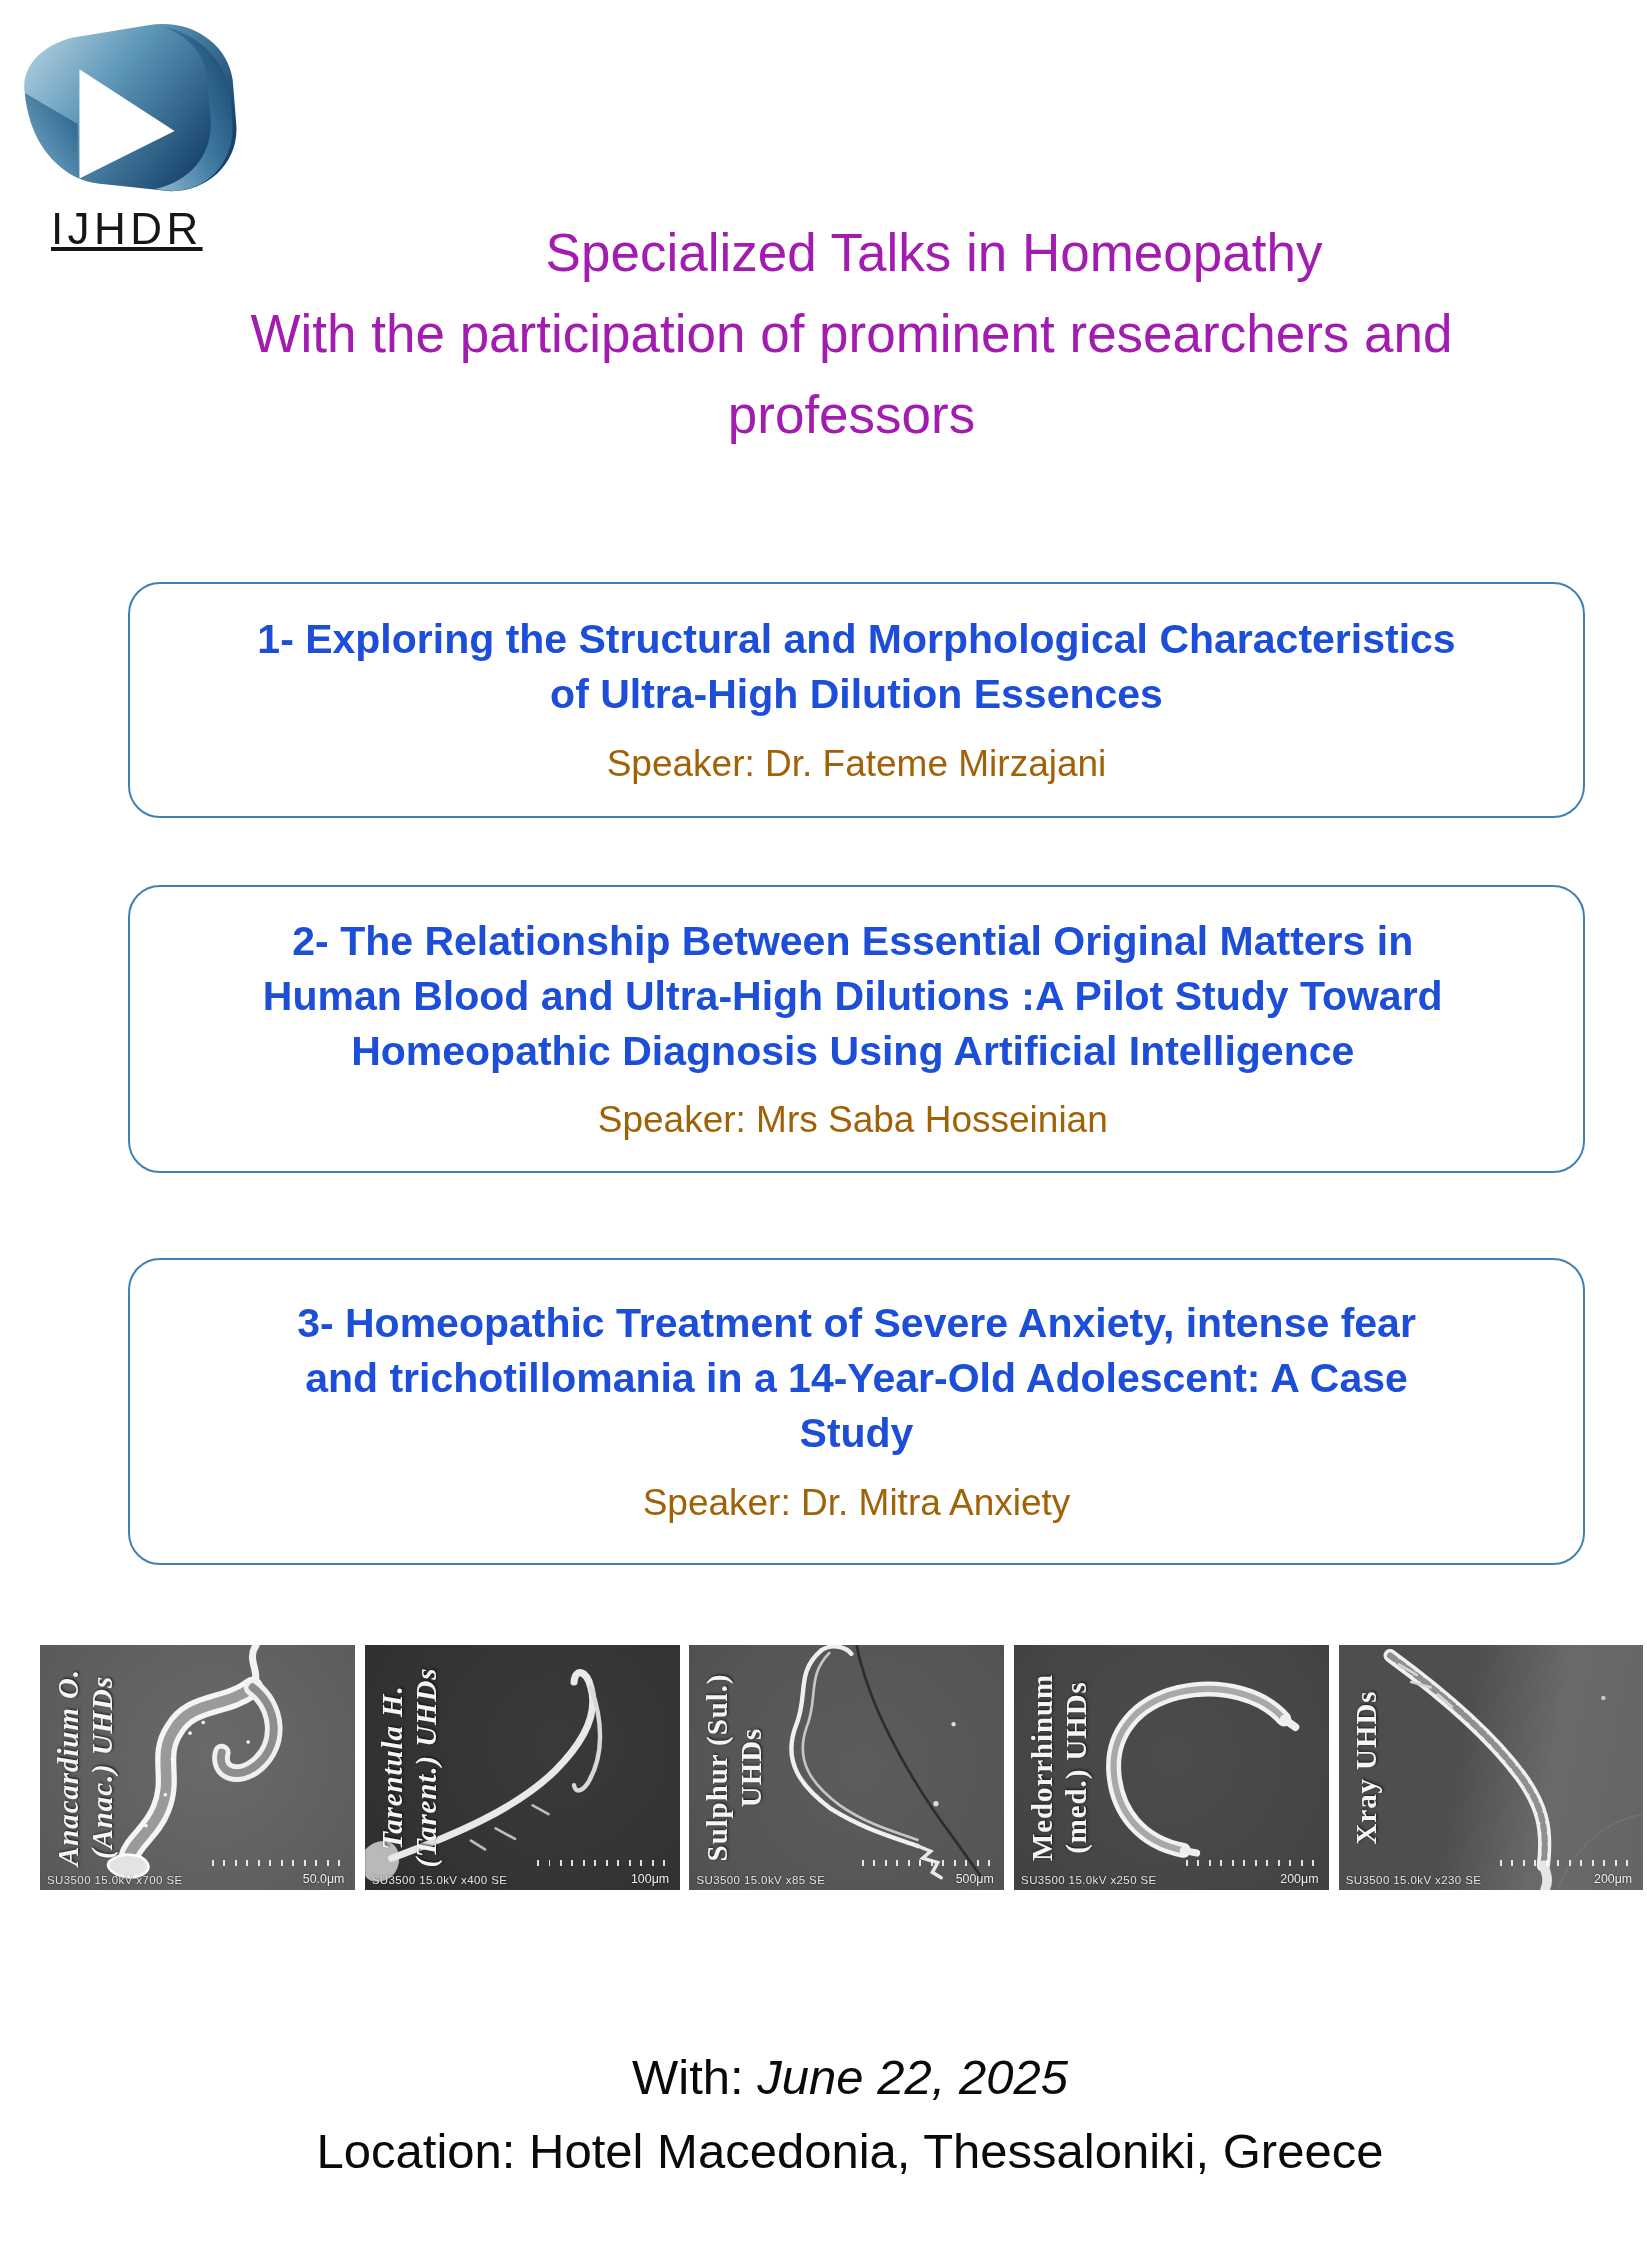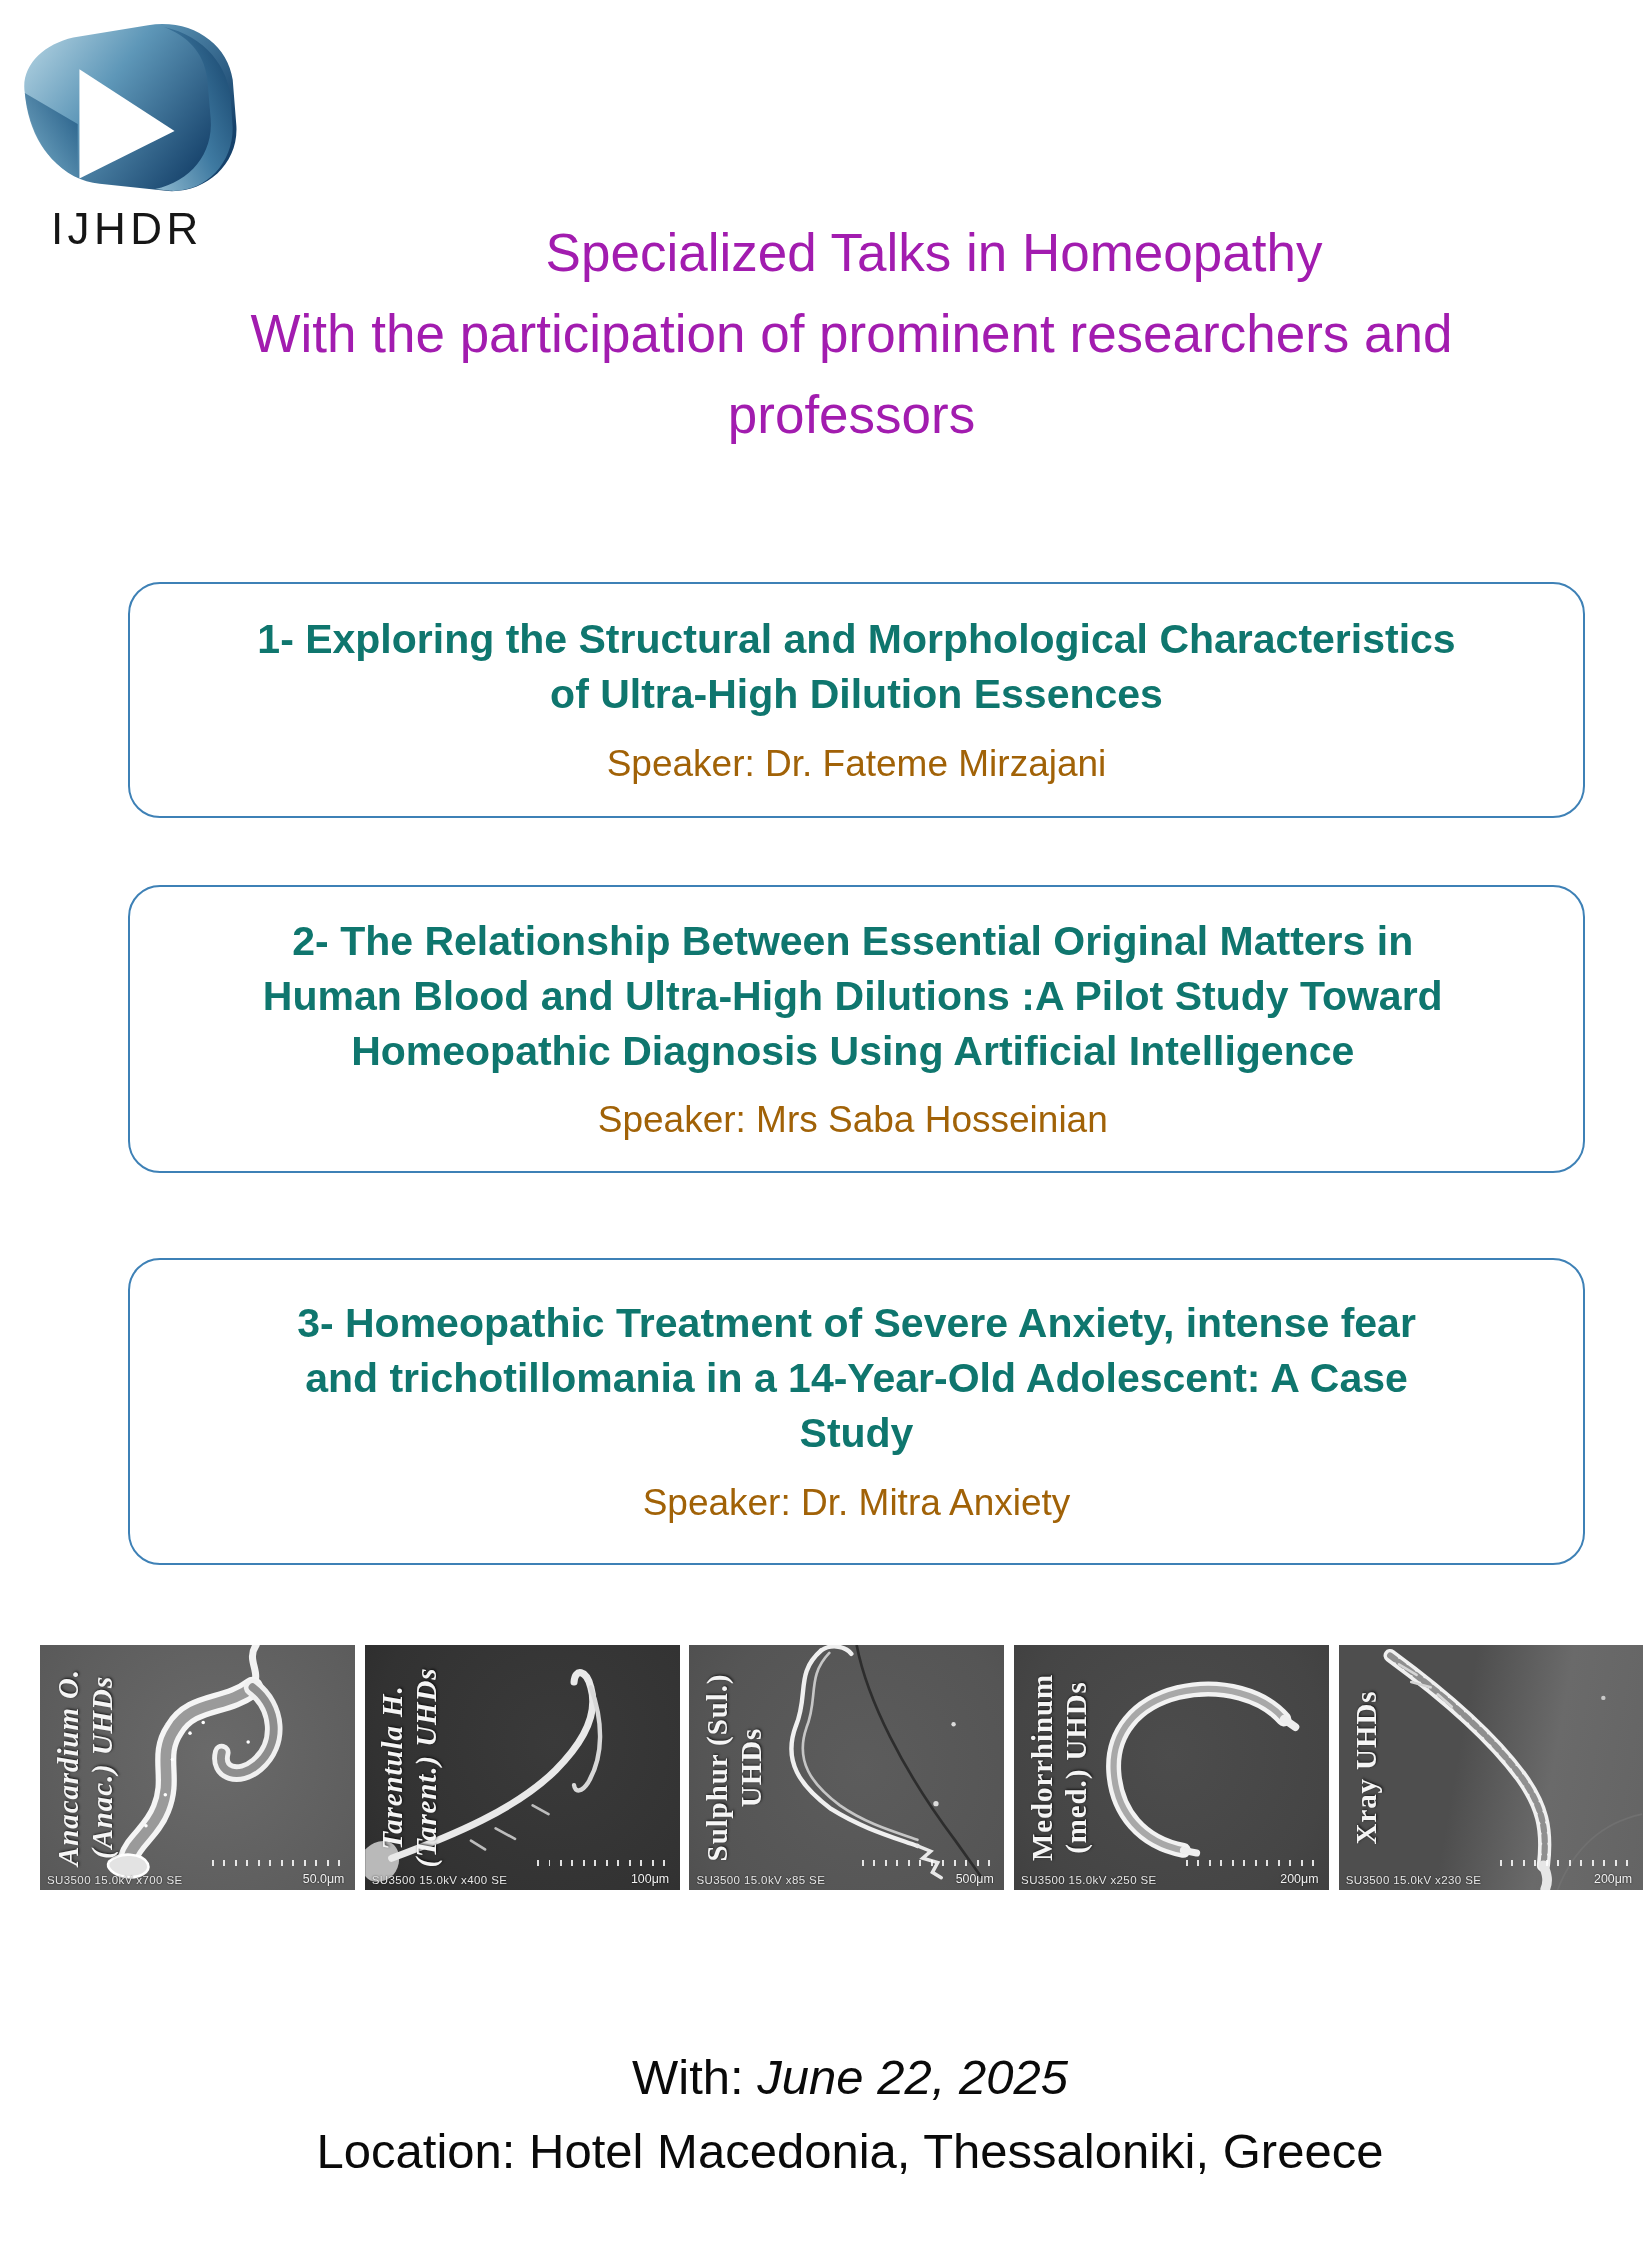--- a/index.html
+++ b/index.html
@@ -7,21 +7,21 @@
   body { font-family:"Liberation Sans", sans-serif; }
   .page {
     position:relative; width:1647px; height:2258px; background:#ffffff; overflow:hidden;
   }
 
   
   .logo-wrap { position:absolute; left:16px; top:17.6px; width:229px; }
   .logo-mark { display:block; }
   .logo-text {
     margin-top:5.3px; margin-left:35px;
-    font-size:44px; letter-spacing:4.4px; color:#161616;
+    font-size:44px; letter-spacing:4.4px; color:#161616;text-decoration:underline;
   }
 
   
   .header { position:absolute; top:212px; left:0; width:100%;
             color:#a21caf; font-size:53px; line-height:81px; }
   .header .h-line1 { text-align:center; padding-left:221px; }
   .header .h-line2 { text-align:center; padding-left:56px; }
   .header .h-line3 { text-align:center; padding-left:56px; white-space:pre-line; }
 
   
@@ -29,21 +29,21 @@
   .talk-card {
     position:absolute; left:0; width:100%;
     border:2.6px solid #3e81b6; border-radius:32px; background:#ffffff;
     display:flex; flex-direction:column; justify-content:center; align-items:center;
     gap:17.6px; padding:8.8px 26.5px;
   }
   .talk-card.card1 { top:582px;  height:236px; }
   .talk-card.card2 { top:885px; height:288px;padding-left:19px; }
   .talk-card.card3 { top:1258px; height:307px; }
   .talk-title {
-    font-weight:bold; color:#0f766e; font-size:41px; line-height:55px;
+    font-weight:bold; color:#1d4ed8; font-size:41px; line-height:55px;
     text-align:center; white-space:pre-line;
   }
   .talk-speaker { color:#a16207; font-size:37px; line-height:48px; text-align:center; }
 
   
   .sem-strip { position:absolute; left:40px; top:1645px; height:245px; display:flex; gap:9.7px; }
   .sem-tile { position:relative; width:315px; height:245px; overflow:hidden; }
   .sem-tile:last-child { width:304px; }
   .sem-tile svg.filament { position:absolute; inset:0; }
   .sem-label {

